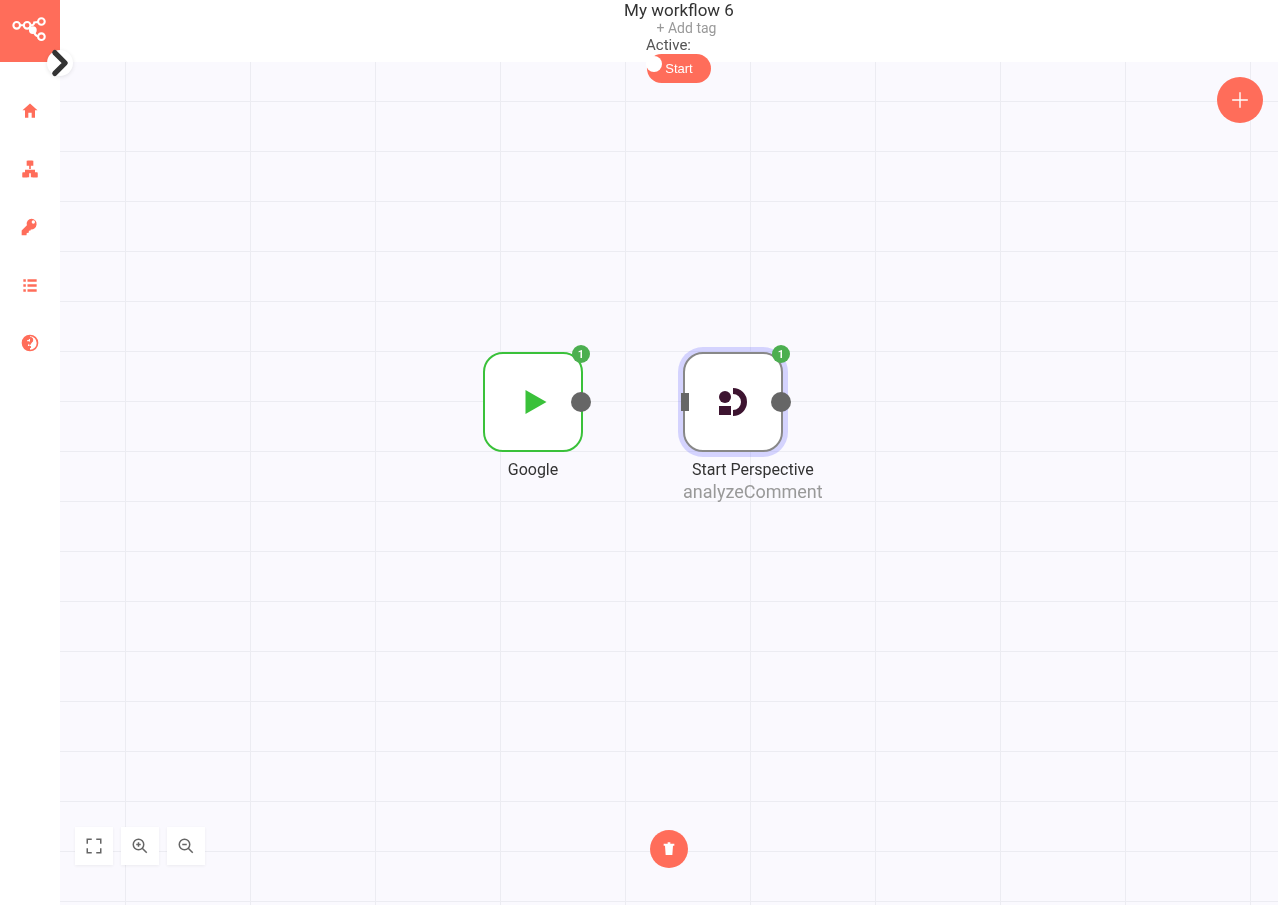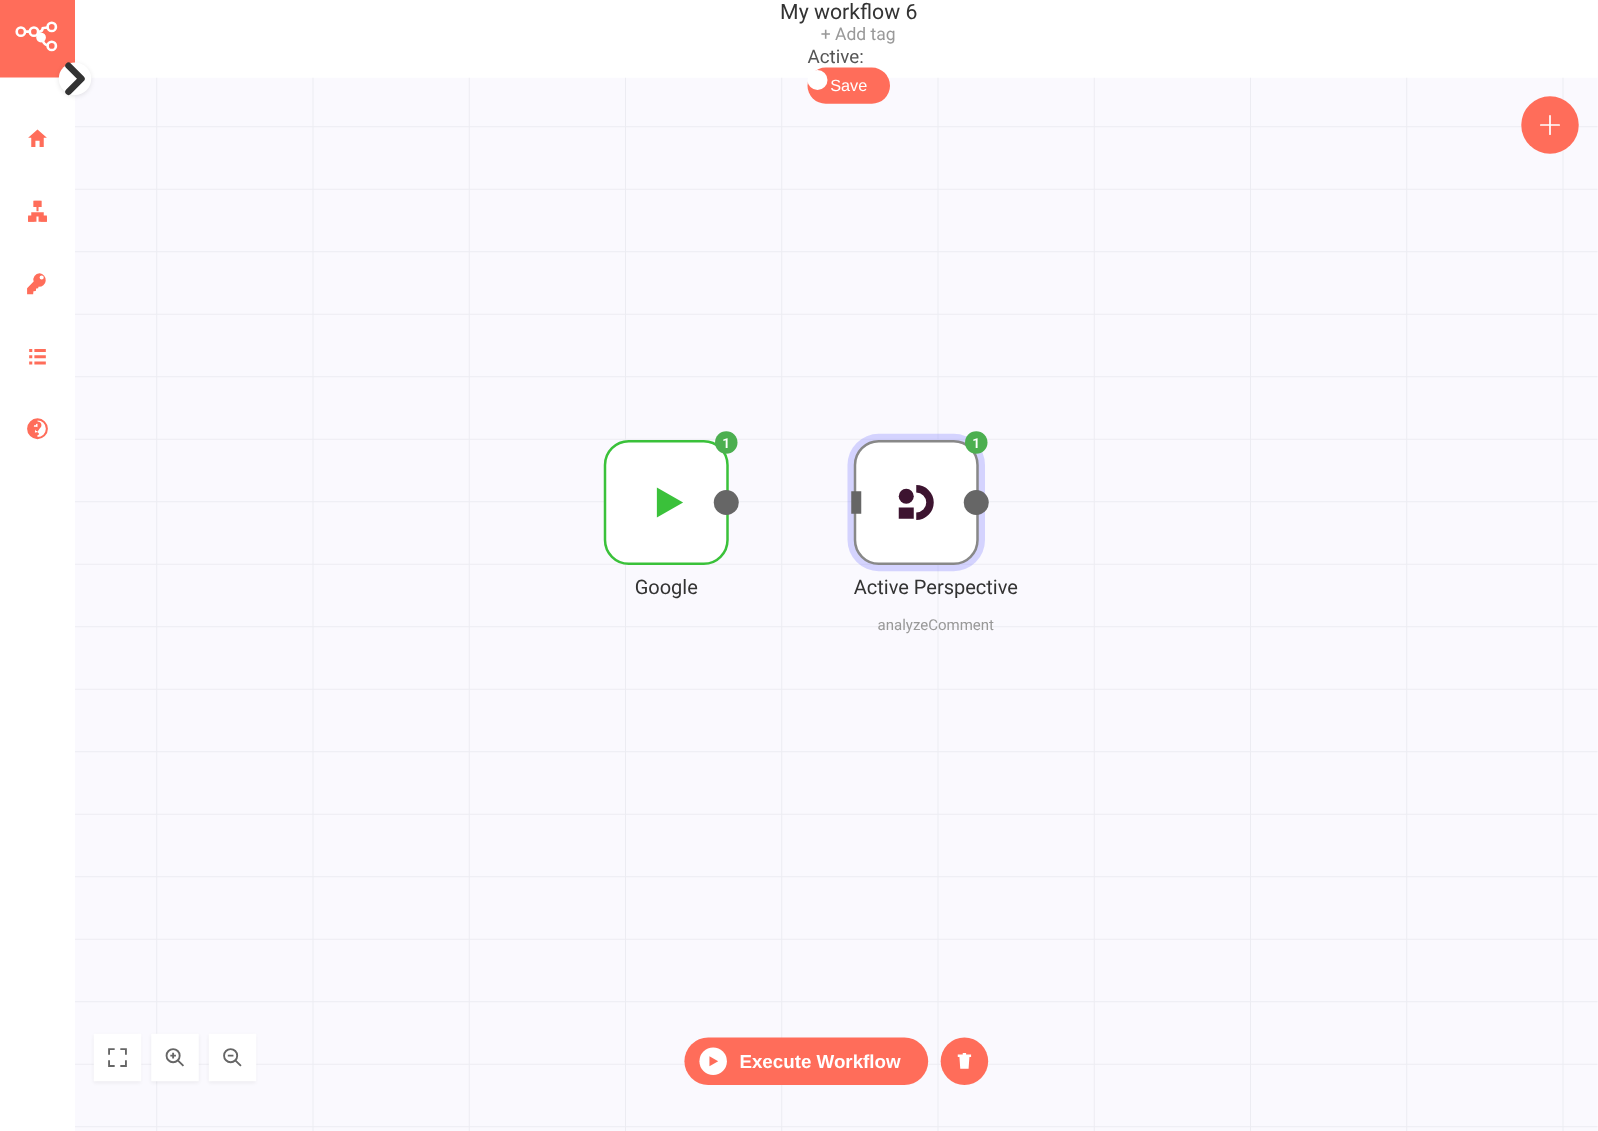--- a/index.html
+++ b/index.html
@@ -167,23 +167,23 @@
 .node-perspective .node-box {
   border: 2px solid #888;
   box-shadow: 0 0 0 5px rgba(100,100,255,0.25);
 }
 .node-title {
   margin-top: 8px;
   font-size: 16px;
   color: #333;
 }
 .node-subtitle {
-  font-size: 12px;
+  font-size: 18px;
   color: #999;
-  margin-top: 14px;
+  margin-top: 2px;
 }
 .badge {
   position: absolute;
   top: -9px;
   right: -9px;
   width: 18px;
   height: 18px;
   background: #4caf50;
   color: #fff;
   font-size: 11px;
@@ -340,21 +340,21 @@
     </div>
   </div>
 </div>
 
 <div class="header">
   <div class="workflow-title">My workflow 6</div>
   <div class="add-tag">+ Add tag</div>
   <div class="header-spacer"></div>
   <span class="active-label">Active:</span>
   <div class="toggle"></div>
-  <button class="save-btn">Save</button>
+  <button class="save-btn">Start</button>
 </div>
 
 <div class="canvas">
 
   <div class="add-node-btn">
     <svg width="22" height="22" viewBox="0 0 24 24">
       <path d="M12 4v16M4 12h16" stroke="#fff" stroke-width="1.5" stroke-linecap="round"></path>
     </svg>
   </div>
 
@@ -375,21 +375,21 @@
     <div class="node-box">
       <div class="badge">1</div>
       <svg width="40" height="40" viewBox="0 0 40 40">
         <path d="M20 6 a14 14 0 0 1 0 28 v-6 a8 8 0 0 0 0-16 z" fill="#3d1430"></path>
         <circle cx="12" cy="15" r="6" fill="#3d1430"></circle>
         <rect x="6" y="24" width="12" height="9" fill="#3d1430"></rect>
       </svg>
       <div class="port-in-rect"></div>
       <div class="port-out"></div>
     </div>
-    <div class="node-title">Active Perspective</div>
+    <div class="node-title">Start Perspective</div>
     <div class="node-subtitle">analyzeComment</div>
   </div>
 
   <div class="zoom-controls">
     <button class="zoom-btn">
       <svg width="18" height="18" viewBox="0 0 24 24">
         <path fill="none" stroke="#666" stroke-width="2" d="M3 9V3h6M21 9V3h-6M3 15v6h6M21 15v6h-6"></path>
       </svg>
     </button>
     <button class="zoom-btn">
@@ -400,28 +400,20 @@
     </button>
     <button class="zoom-btn">
       <svg width="18" height="18" viewBox="0 0 24 24">
         <circle cx="10" cy="10" r="7" fill="none" stroke="#666" stroke-width="2"></circle>
         <path d="M15 15l6 6M7 10h6" stroke="#666" stroke-width="2"></path>
       </svg>
     </button>
   </div>
 
   <div class="bottom-actions">
-    <button class="execute-btn">
-      <span class="play-circle">
-        <svg width="10" height="10" viewBox="0 0 10 10">
-            <path d="M2 1l7 4-7 4z" fill="#ff6d5a"></path>
-          </svg>
-      </span>
-      <span>Execute Workflow</span>
-    </button>
     <button class="delete-btn">
       <svg width="16" height="16" viewBox="0 0 24 24">
         <path fill="#fff" d="M6 7h12l-1 14H7zM4 4h16v3H4zm6-2h4v2h-4z"></path>
       </svg>
     </button>
   </div>
 
 </div>
 
 </body></html>

